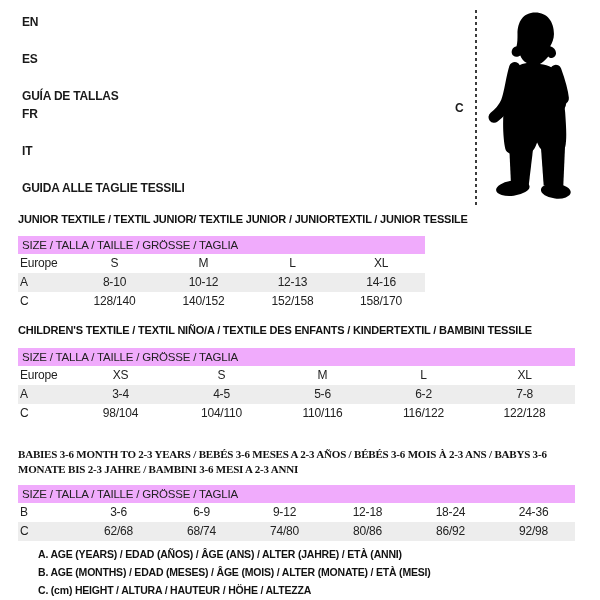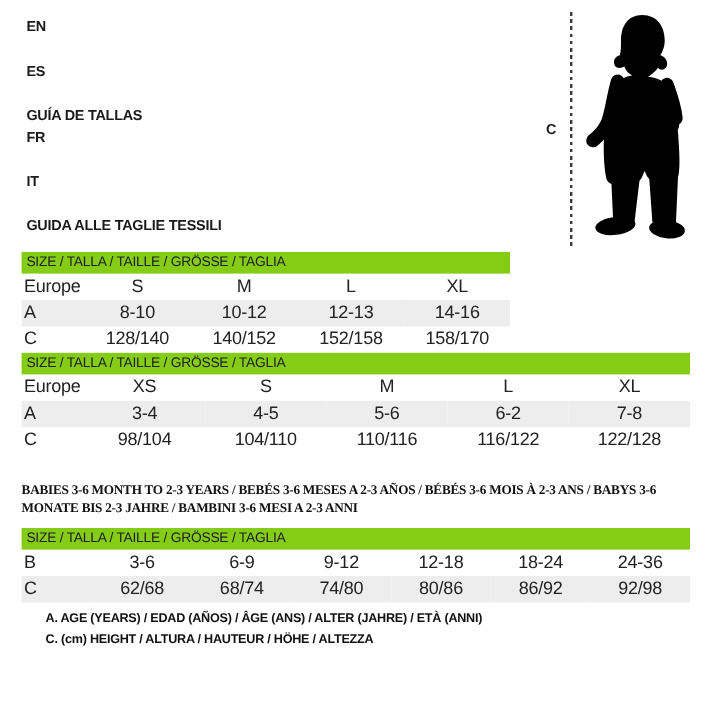--- a/index.html
+++ b/index.html
@@ -32,26 +32,26 @@
   .section-title {
     font-size:11px; font-weight:bold; letter-spacing:-0.2px;
     line-height:15px; max-width:572px; margin:0 0 9px 0; color:#111;
   }
   .t1-title { margin-top:2px; }
   .t2-title { margin-top:12px; margin-bottom:10px; }
   .t3-title { margin-top:24px; margin-bottom:8px;font-family:Liberation Serif, serif; }
 
   table.size-table { border-collapse:collapse; table-layout:fixed; }
   table.size-table th.bar {
-    background:#84cc16; text-align:left; font-weight:normal;
+    background:#f0abfc; text-align:left; font-weight:normal;
     font-size:11.5px; letter-spacing:-0.2px; color:#222;
     padding:3px 0 3px 4px; height:12px;
   }
   table.size-table td {
-    font-size:15px; letter-spacing:-0.2px; text-align:center;
+    font-size:12px; letter-spacing:-0.2px; text-align:center;
     padding:2px 0 3px 0; height:12px; color:#222;
   }
   table.size-table td.rowlabel { text-align:left; padding-left:2px; }
   table.size-table tbody tr:nth-child(even) { background:#ededed; }
   .tbl-junior { width:407px; }
   .tbl-children, .tbl-babies { width:557px; }
 
   
   .footnotes { margin:4px 0 0 20px; }
   .footnote { font-size:10.5px; font-weight:bold; letter-spacing:-0.2px; line-height:18px; color:#111; }
@@ -94,20 +94,21 @@
       <path d="M33,148 L59,151 L54,193 L35,191 Z"></path>
       <ellipse cx="37" cy="196" rx="18" ry="8" transform="rotate(-7 37 196)"></ellipse>
 
       <path d="M67,151 L93,148 L91,193 L70,193 Z"></path>
       <ellipse cx="83" cy="199" rx="16" ry="8" transform="rotate(6 83 199)"></ellipse>
     </svg>
   </div>
 
   <div class="content">
 
+    <div class="section-title t1-title">JUNIOR TEXTILE / TEXTIL JUNIOR/ TEXTILE JUNIOR / JUNIORTEXTIL / JUNIOR TESSILE</div>
     <table class="size-table tbl-junior">
       <colgroup>
           <col style="width:52px">
           <col style="width:89px">
           <col style="width:89px">
           <col style="width:89px">
           <col style="width:88px">
         </colgroup>
       <thead>
         <tr>
@@ -132,20 +133,21 @@
         <tr>
           <td class="rowlabel">C</td>
           <td>128/140</td>
           <td>140/152</td>
           <td>152/158</td>
           <td>158/170</td>
         </tr>
       </tbody>
     </table>
 
+    <div class="section-title t2-title">CHILDREN'S TEXTILE / TEXTIL NIÑO/A / TEXTILE DES ENFANTS / KINDERTEXTIL / BAMBINI TESSILE</div>
     <table class="size-table tbl-children">
       <colgroup>
           <col style="width:52px">
           <col style="width:101px">
           <col style="width:101px">
           <col style="width:101px">
           <col style="width:101px">
           <col style="width:101px">
         </colgroup>
       <thead>
@@ -214,17 +216,18 @@
           <td>74/80</td>
           <td>80/86</td>
           <td>86/92</td>
           <td>92/98</td>
         </tr>
       </tbody>
     </table>
 
     <div class="footnotes">
       <div class="footnote">A. AGE (YEARS) / EDAD (AÑOS) / ÂGE (ANS) / ALTER (JAHRE) / ETÀ (ANNI)</div>
+      <div class="footnote">B. AGE (MONTHS) / EDAD (MESES) / ÂGE (MOIS) / ALTER (MONATE) / ETÀ (MESI)</div>
       <div class="footnote">C. (cm) HEIGHT / ALTURA / HAUTEUR / HÖHE / ALTEZZA</div>
     </div>
 
   </div>
 </div>
 
 </body></html>

